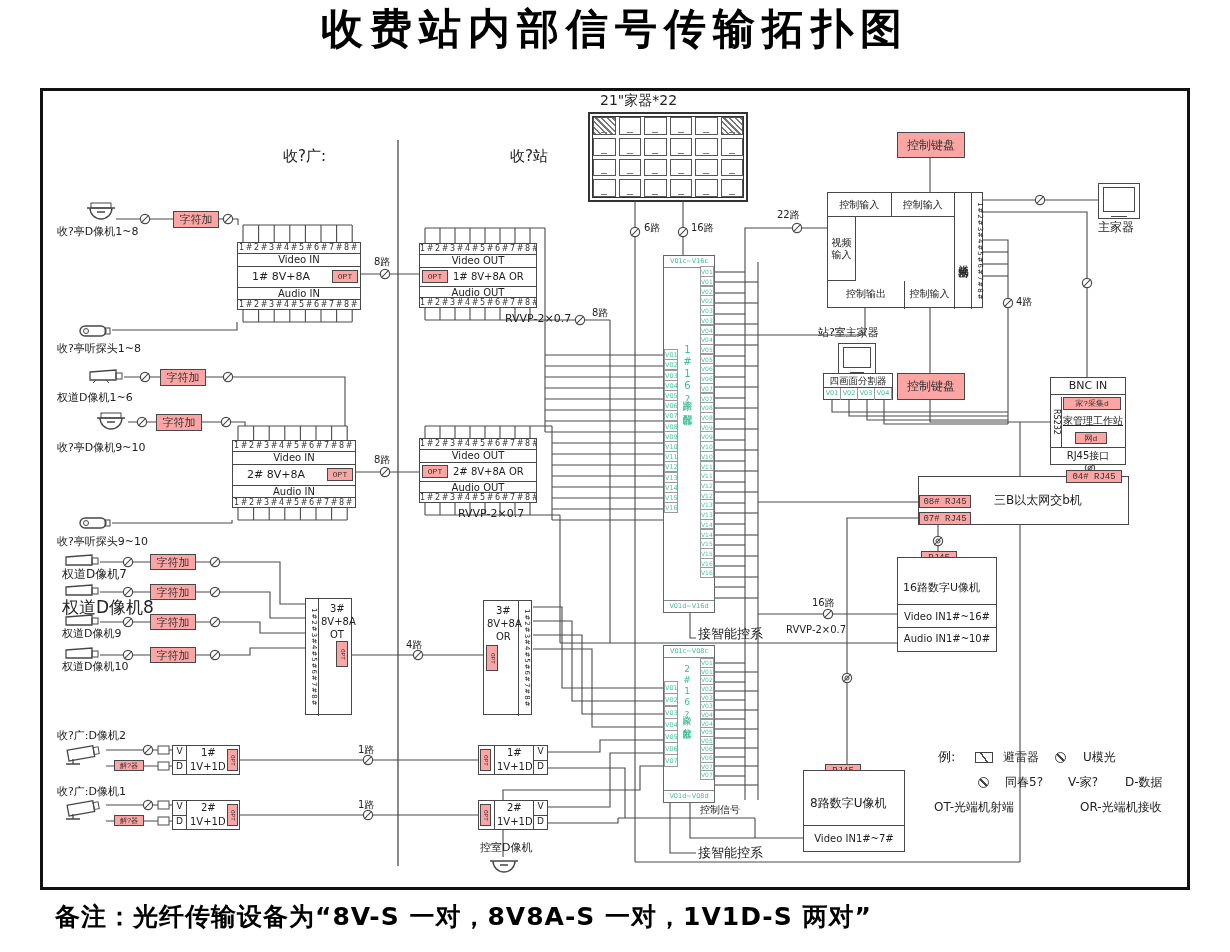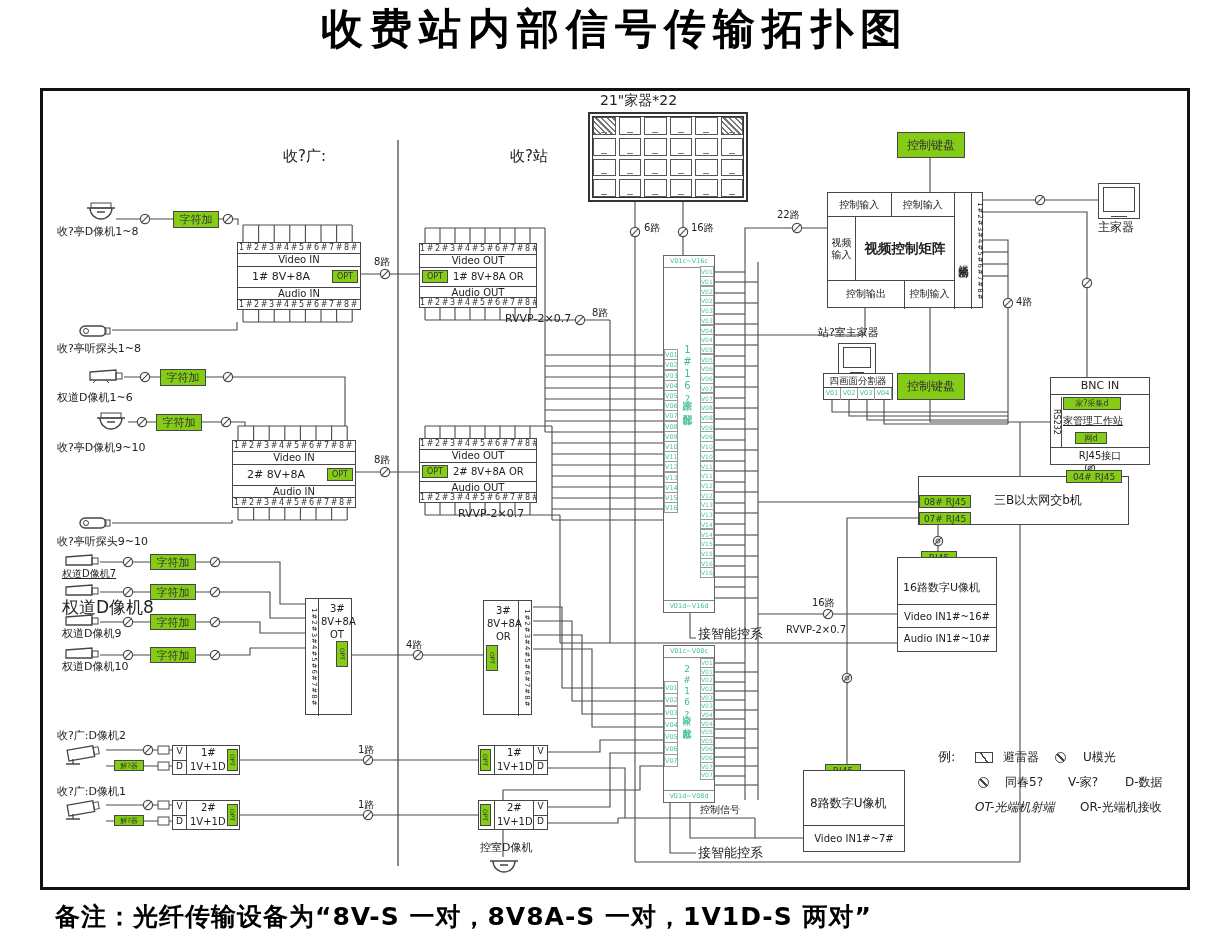--- a/index.html
+++ b/index.html
@@ -2,21 +2,21 @@
 <html><head>
 <meta charset="utf-8">
 <style>
   html,body{margin:0;padding:0;background:#fff;}
   body{width:1230px;height:952px;position:relative;font-family:"DejaVu Sans","Liberation Sans",sans-serif;color:#222;}
   .abs{position:absolute;box-sizing:border-box;}
   .t{position:absolute;white-space:nowrap;line-height:1.1;}
   .box{position:absolute;box-sizing:border-box;border:1.5px solid #474747;background:#fff;}
   .row{box-sizing:border-box;width:100%;text-align:center;overflow:hidden;}
   .chs{font-size:8px;letter-spacing:1.6px;color:#333;}
-  .chip{position:absolute;box-sizing:border-box;border:1px solid #474747;background:#84cc16;display:flex;align-items:center;justify-content:center;font-size:7px;color:#333;overflow:hidden;}
+  .chip{position:absolute;box-sizing:border-box;border:1px solid #474747;background:#fca5a5;display:flex;align-items:center;justify-content:center;font-size:7px;color:#333;overflow:hidden;font-family:Liberation Mono, monospace;}
   .vr{writing-mode:vertical-rl;text-orientation:mixed;}
   .vt{writing-mode:vertical-rl;text-orientation:upright;letter-spacing:1px;}
   .teal{color:#3fbd96;}
   .pcol{position:absolute;box-sizing:border-box;display:flex;flex-direction:column;}
   .pcell{box-sizing:border-box;border:0.8px solid #9a9a9a;margin-top:-0.8px;color:#4cc9a0;text-align:center;overflow:hidden;background:#fff;}
   .p16{height:11px;font-size:6.5px;line-height:10px;}
   .p32{height:10.52px;font-size:6px;line-height:9.5px;}
   .pL7{height:13px;font-size:6.5px;line-height:12px;}
   .p14{height:9.43px;font-size:6px;line-height:8.5px;}
   .dstrip{position:absolute;left:0;right:0;height:11px;font-size:6.5px;text-align:center;line-height:10px;overflow:hidden;}
@@ -426,21 +426,21 @@
       <circle cx="8" cy="8" r="2.5" fill="none" stroke="#474747"></circle>
       <rect x="27" y="5" width="5" height="6" fill="none" stroke="#474747"></rect>
     </svg>
 </div>
 <div class="t" style="left:57px;top:536px;font-size:11px;">收?亭听探头9~10</div>
 
 <div class="abs" style="left:62px;top:554px;"><svg width="38" height="15">
       <path d="M4 3 L30 1 L30 11 L4 11 Z" fill="none" stroke="#474747" stroke-width="1.3"></path>
       <rect x="30" y="4" width="6" height="6" fill="none" stroke="#474747"></rect>
     </svg></div>
-<div class="t" style="left:62px;top:568px;font-size:10px;text-decoration:underline;">权道D像机7</div>
+<div class="t" style="left:62px;top:568px;font-size:12px;">权道D像机7</div>
 <div class="chip" style="left:150px;top:554px;width:46px;height:16px;font-size:11px;">字符加</div>
 
 <div class="abs" style="left:62px;top:584px;"><svg width="38" height="15">
       <path d="M4 3 L30 1 L30 11 L4 11 Z" fill="none" stroke="#474747" stroke-width="1.3"></path>
       <rect x="30" y="4" width="6" height="6" fill="none" stroke="#474747"></rect>
     </svg></div>
 <div class="t" style="left:62px;top:598px;font-size:17px;">权道D像机8</div>
 <div class="chip" style="left:150px;top:584px;width:46px;height:16px;font-size:11px;">字符加</div>
 
 <div class="abs" style="left:62px;top:614px;"><svg width="38" height="15">
@@ -712,23 +712,20 @@
 <div class="chip" style="left:897px;top:132px;width:68px;height:26px;font-size:12px;border-width:1.5px;">控制键盘</div>
 
 <div class="box" style="left:827px;top:192px;width:156px;height:116px;">
   <div class="abs" style="left:0;top:0;width:126px;height:24px;display:flex;border-bottom:1px solid #474747;">
     <div style="flex:1;font-size:10px;text-align:center;line-height:23px;border-right:1px solid #474747;">控制输入</div>
     <div style="flex:1;font-size:10px;text-align:center;line-height:23px;">控制输入</div>
   </div>
   <div class="abs" style="left:0;top:24px;width:28px;height:64px;border-right:1px solid #474747;border-bottom:1px solid #474747;font-size:10px;text-align:center;display:flex;align-items:center;justify-content:center;">
     <span style="width:22px;line-height:1.2;">视频输入</span>
   </div>
-  <div class="abs" style="left:28px;top:24px;width:98px;height:64px;border-bottom:1px solid #474747;display:flex;align-items:center;justify-content:center;">
-    <span style="font-size:13.5px;font-weight:600;">视频控制矩阵</span>
-  </div>
   <div class="abs" style="left:0;top:88px;width:126px;height:28px;display:flex;">
     <div style="width:76px;font-size:10px;text-align:center;line-height:26px;border-right:1px solid #474747;">控制输出</div>
     <div style="flex:1;font-size:10px;text-align:center;line-height:26px;">控制输入</div>
   </div>
   <div class="abs vt" style="left:126px;top:0;width:17px;height:116px;border-left:1px solid #474747;font-size:10.5px;padding-top:14px;text-align:center;">视频输出</div>
   <div class="abs vr" style="left:143px;top:0;width:13px;height:116px;border-left:1px solid #474747;font-size:7px;letter-spacing:1px;text-align:center;">1#2#3#4#5#6#7#8#</div>
 </div>
 <div class="t" style="left:777px;top:209px;font-size:10px;">22路</div>
 <div class="t" style="left:1016px;top:296px;font-size:10px;">4路</div>
 
@@ -746,21 +743,21 @@
   <div style="display:flex;height:12px;">
 
   <div class="teal" style="flex:1;font-size:6.5px;text-align:center;line-height:11px;border-right:0.8px solid #999;">V01</div>
       <div class="teal" style="flex:1;font-size:6.5px;text-align:center;line-height:11px;border-right:0.8px solid #999;">V02</div>
       <div class="teal" style="flex:1;font-size:6.5px;text-align:center;line-height:11px;border-right:0.8px solid #999;">V03</div>
       <div class="teal" style="flex:1;font-size:6.5px;text-align:center;line-height:11px;border-right:0.8px solid #999;">V04</div>
     </div>
 </div>
 <div class="chip" style="left:897px;top:373px;width:68px;height:27px;font-size:12px;border-width:1.5px;">控制键盘</div>
 
-<div class="box" style="left:1050px;top:377px;width:100px;height:88px;">
+<div class="box" style="left:1050px;top:377px;width:76px;height:88px;">
   <div class="row" style="height:17px;font-size:11px;line-height:16px;border-bottom:1px solid #474747;">BNC IN</div>
   <span class="chip" style="left:12px;top:19px;width:58px;height:13px;font-size:8px;">家?采集d</span>
   <div class="t" style="left:12px;top:37px;font-size:10px;text-decoration:underline;">家管理工作站</div>
   <span class="chip" style="left:24px;top:54px;width:32px;height:12px;font-size:8px;">网d</span>
   <div class="row" style="position:absolute;left:0;bottom:0;height:17px;font-size:10px;line-height:16px;border-top:1px solid #474747;">RJ45接口</div>
   <div class="abs vr" style="left:0;top:19px;width:11px;height:50px;font-size:8px;border-right:1px solid #474747;text-align:center;">RS232</div>
 </div>
 
 <div class="box" style="left:918px;top:476px;width:211px;height:49px;">
   <div class="t" style="left:75px;top:17px;font-size:12px;">三B以太网交b机</div>
@@ -786,14 +783,14 @@
 
 <div class="t" style="left:938px;top:750px;font-size:13px;">例:</div>
 <span class="arrester abs" style="left:975px;top:752px;"></span>
 <div class="t" style="left:1003px;top:751px;font-size:12px;">避雷器</div>
 <span class="lconn abs" style="left:1055px;top:752px;"></span>
 <div class="t" style="left:1083px;top:751px;font-size:12px;">U模光</div>
 <span class="lconn abs" style="left:978px;top:777px;"></span>
 <div class="t" style="left:1005px;top:776px;font-size:12px;">同春5?</div>
 <div class="t" style="left:1068px;top:776px;font-size:12px;">V-家?</div>
 <div class="t" style="left:1125px;top:776px;font-size:12px;">D-数据</div>
-<div class="t" style="left:975px;top:801px;font-size:12px;font-style:italic;">OT-光端机射端</div>
+<div class="t" style="left:934px;top:801px;font-size:12px;">OT-光端机射端</div>
 <div class="t" style="left:1080px;top:801px;font-size:12px;">OR-光端机接收</div>
 
 </body></html>

